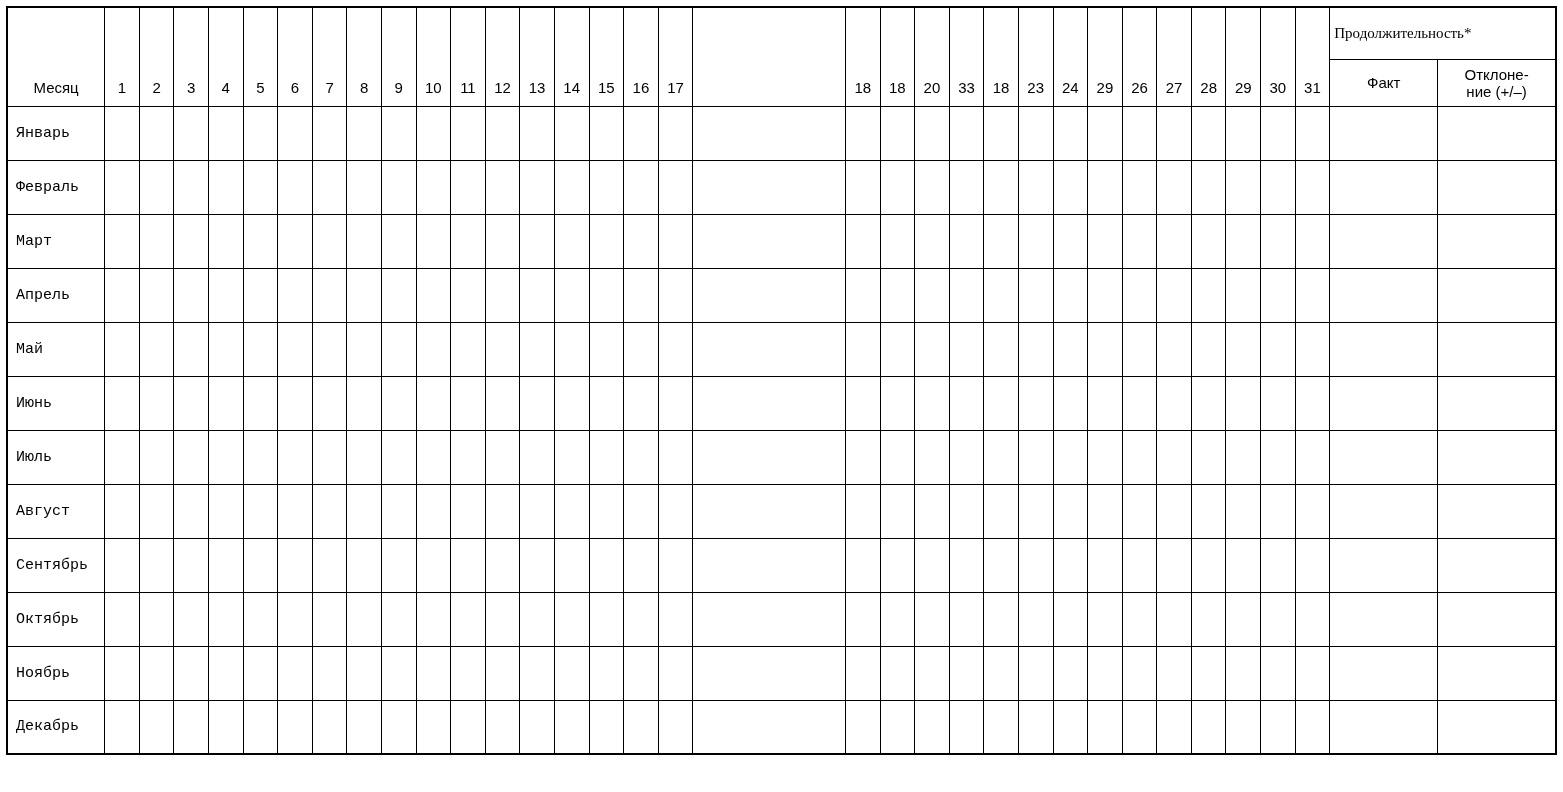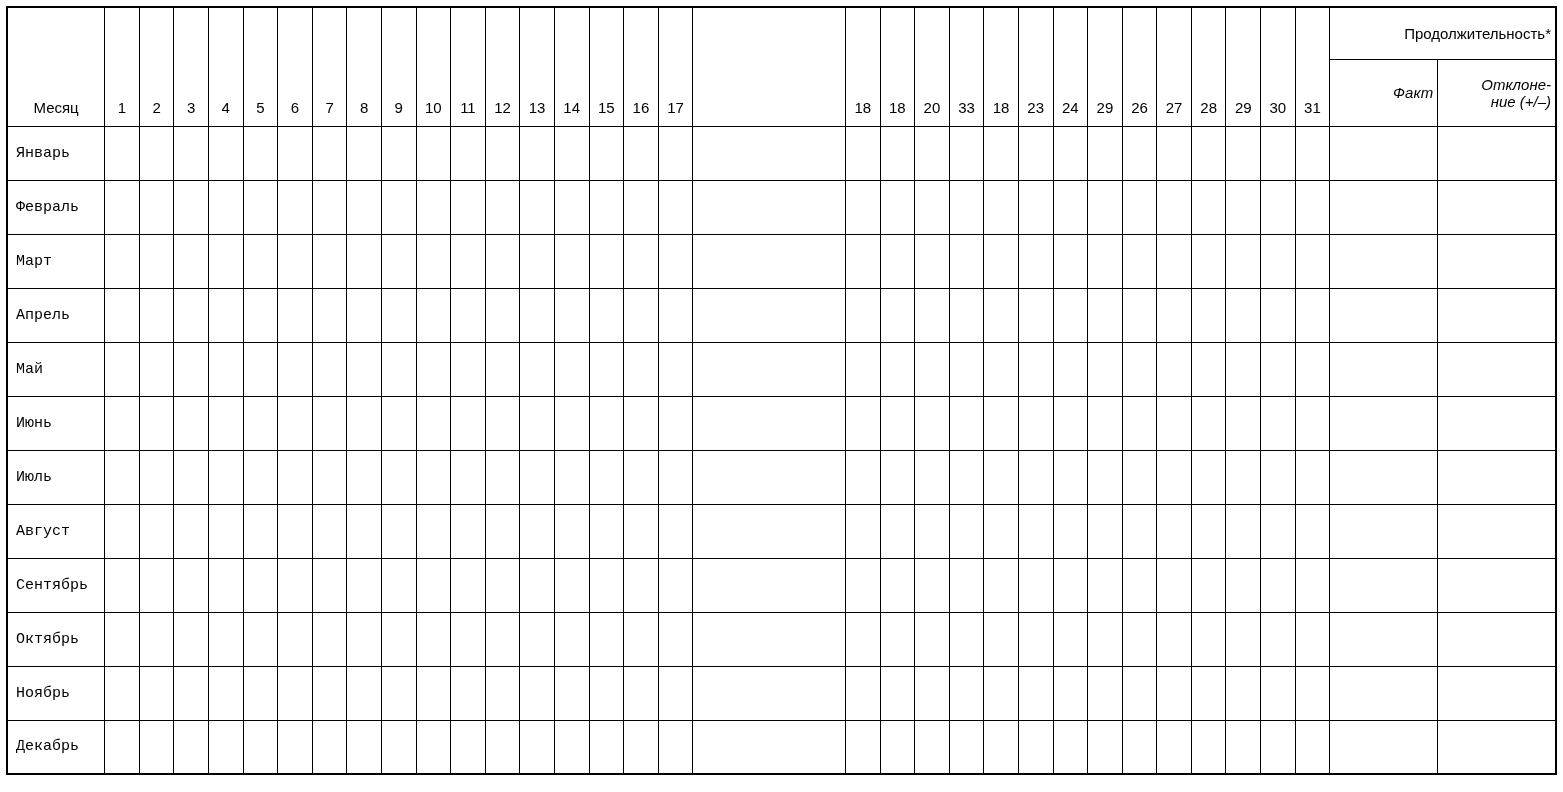--- a/index.html
+++ b/index.html
@@ -18,48 +18,48 @@
     table, th, td {
       border: 1px solid #000;
     }
     th, td {
       font-weight: normal;
       vertical-align: bottom;
       text-align: left;
     }
     
     th.duration-span {
-      text-align: right;
+      text-align: left;
       vertical-align: middle;
       height: 52px;
       padding: 0 4px;
+      font-family: Liberation Serif, serif;
     }
     
     th.month-header {
       vertical-align: bottom;
       padding: 10px 8px 10px 8px;
       height: 58px;
       text-align: center;
     }
     th.day-header {
       text-align: center;
       vertical-align: bottom;
       padding: 10px 2px 10px 2px;
     }
     th.gap-header {
       
       text-align: center;
       vertical-align: bottom;
       padding: 10px 2px;
     }
     th.fact-header, th.dev-header {
-      text-align: right;
+      text-align: center;
       vertical-align: middle;
-      padding: 16px 4px;
-      font-style: italic;
+      padding: 6px 4px;
     }
     td.month-cell {
       padding: 14px 8px;
       height: 54px;
       vertical-align: middle;
       font-family: Liberation Mono, monospace;
     }
     td.day-cell, td.gap-cell, td.fact-cell, td.dev-cell {
       
     }

